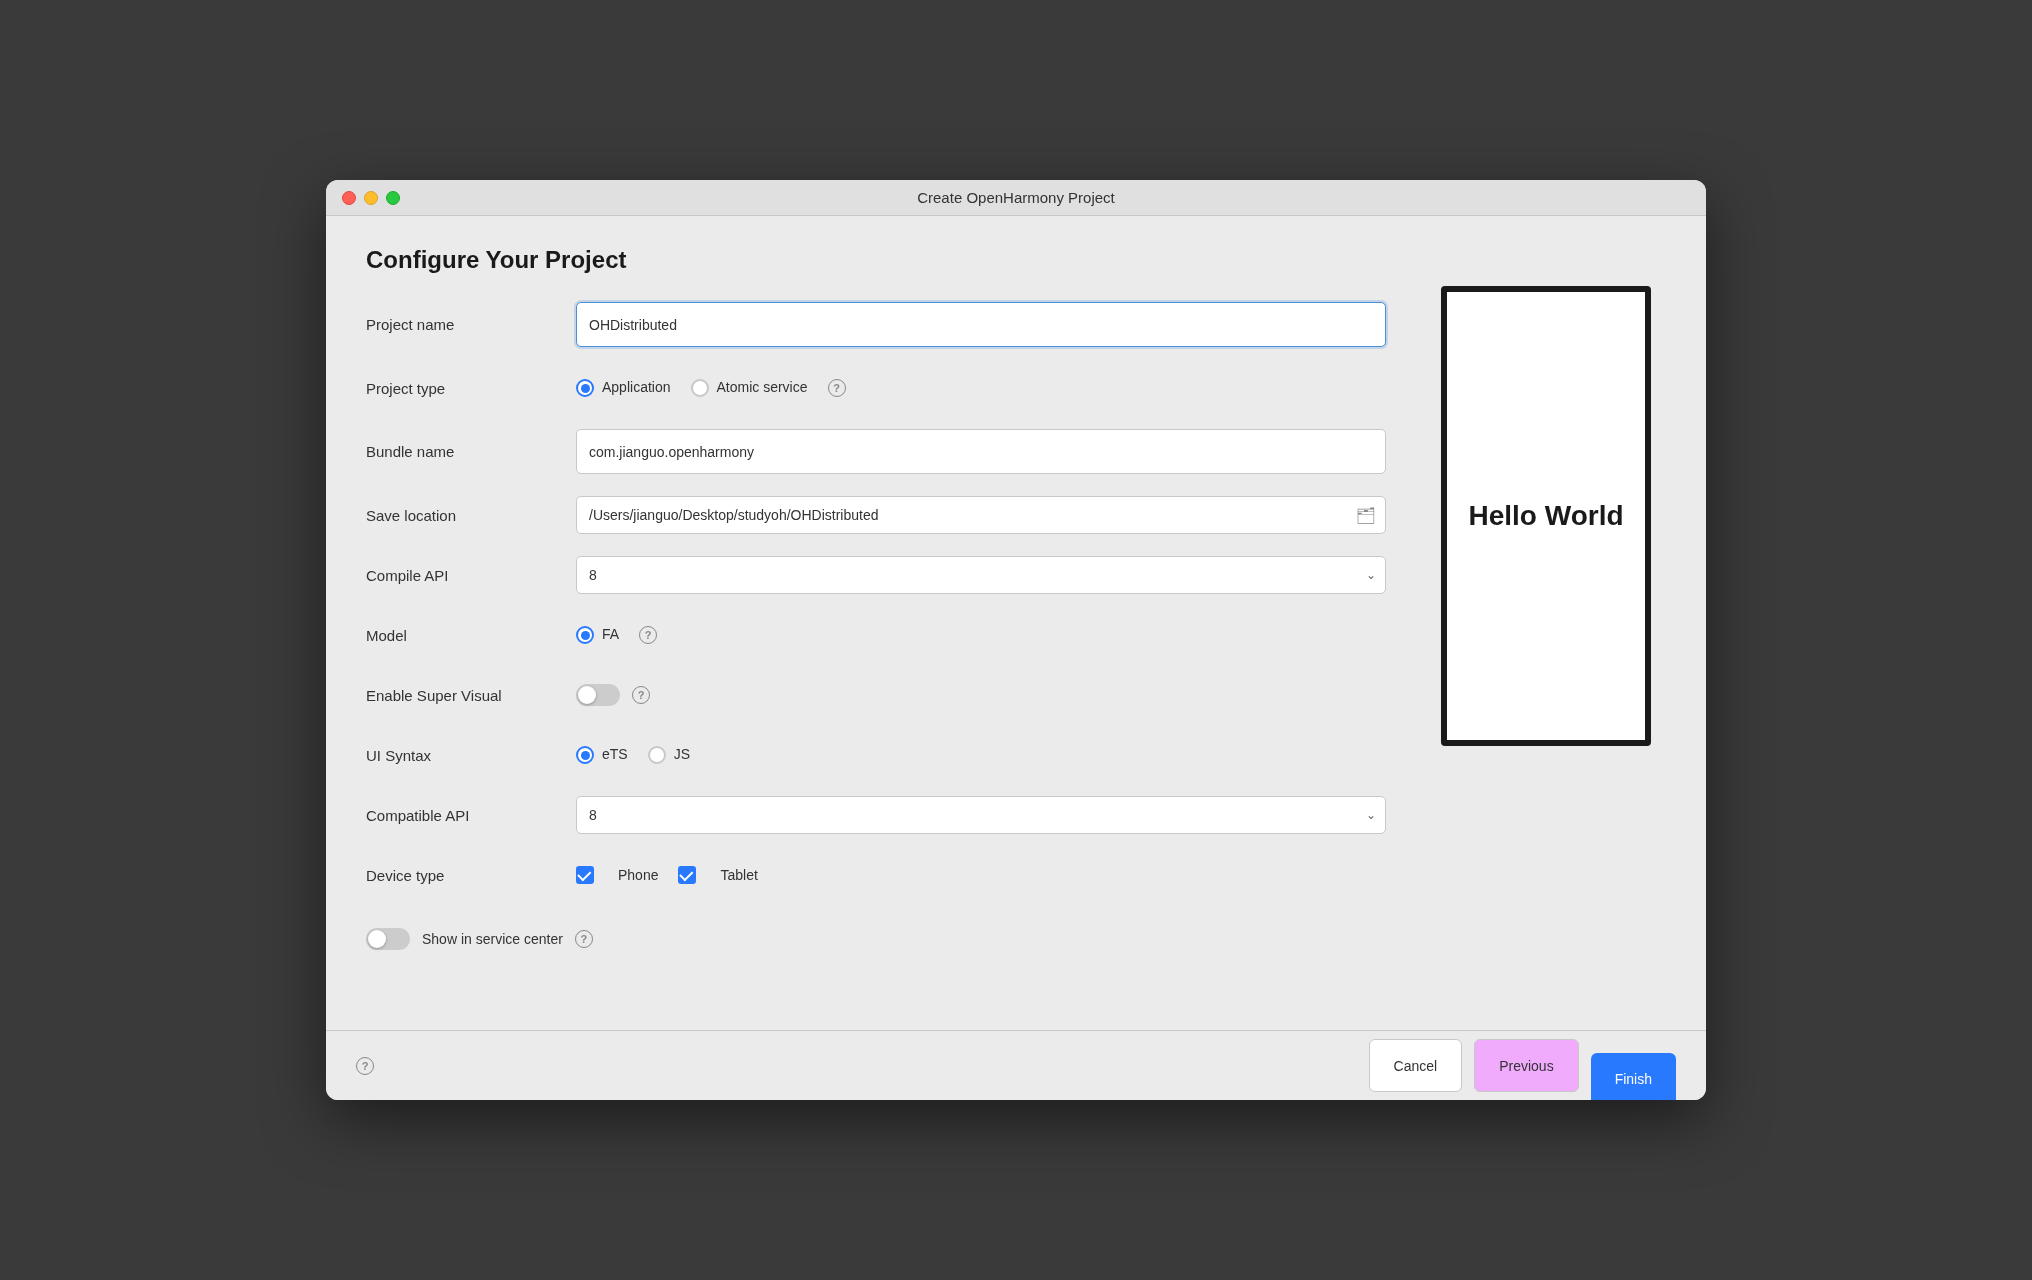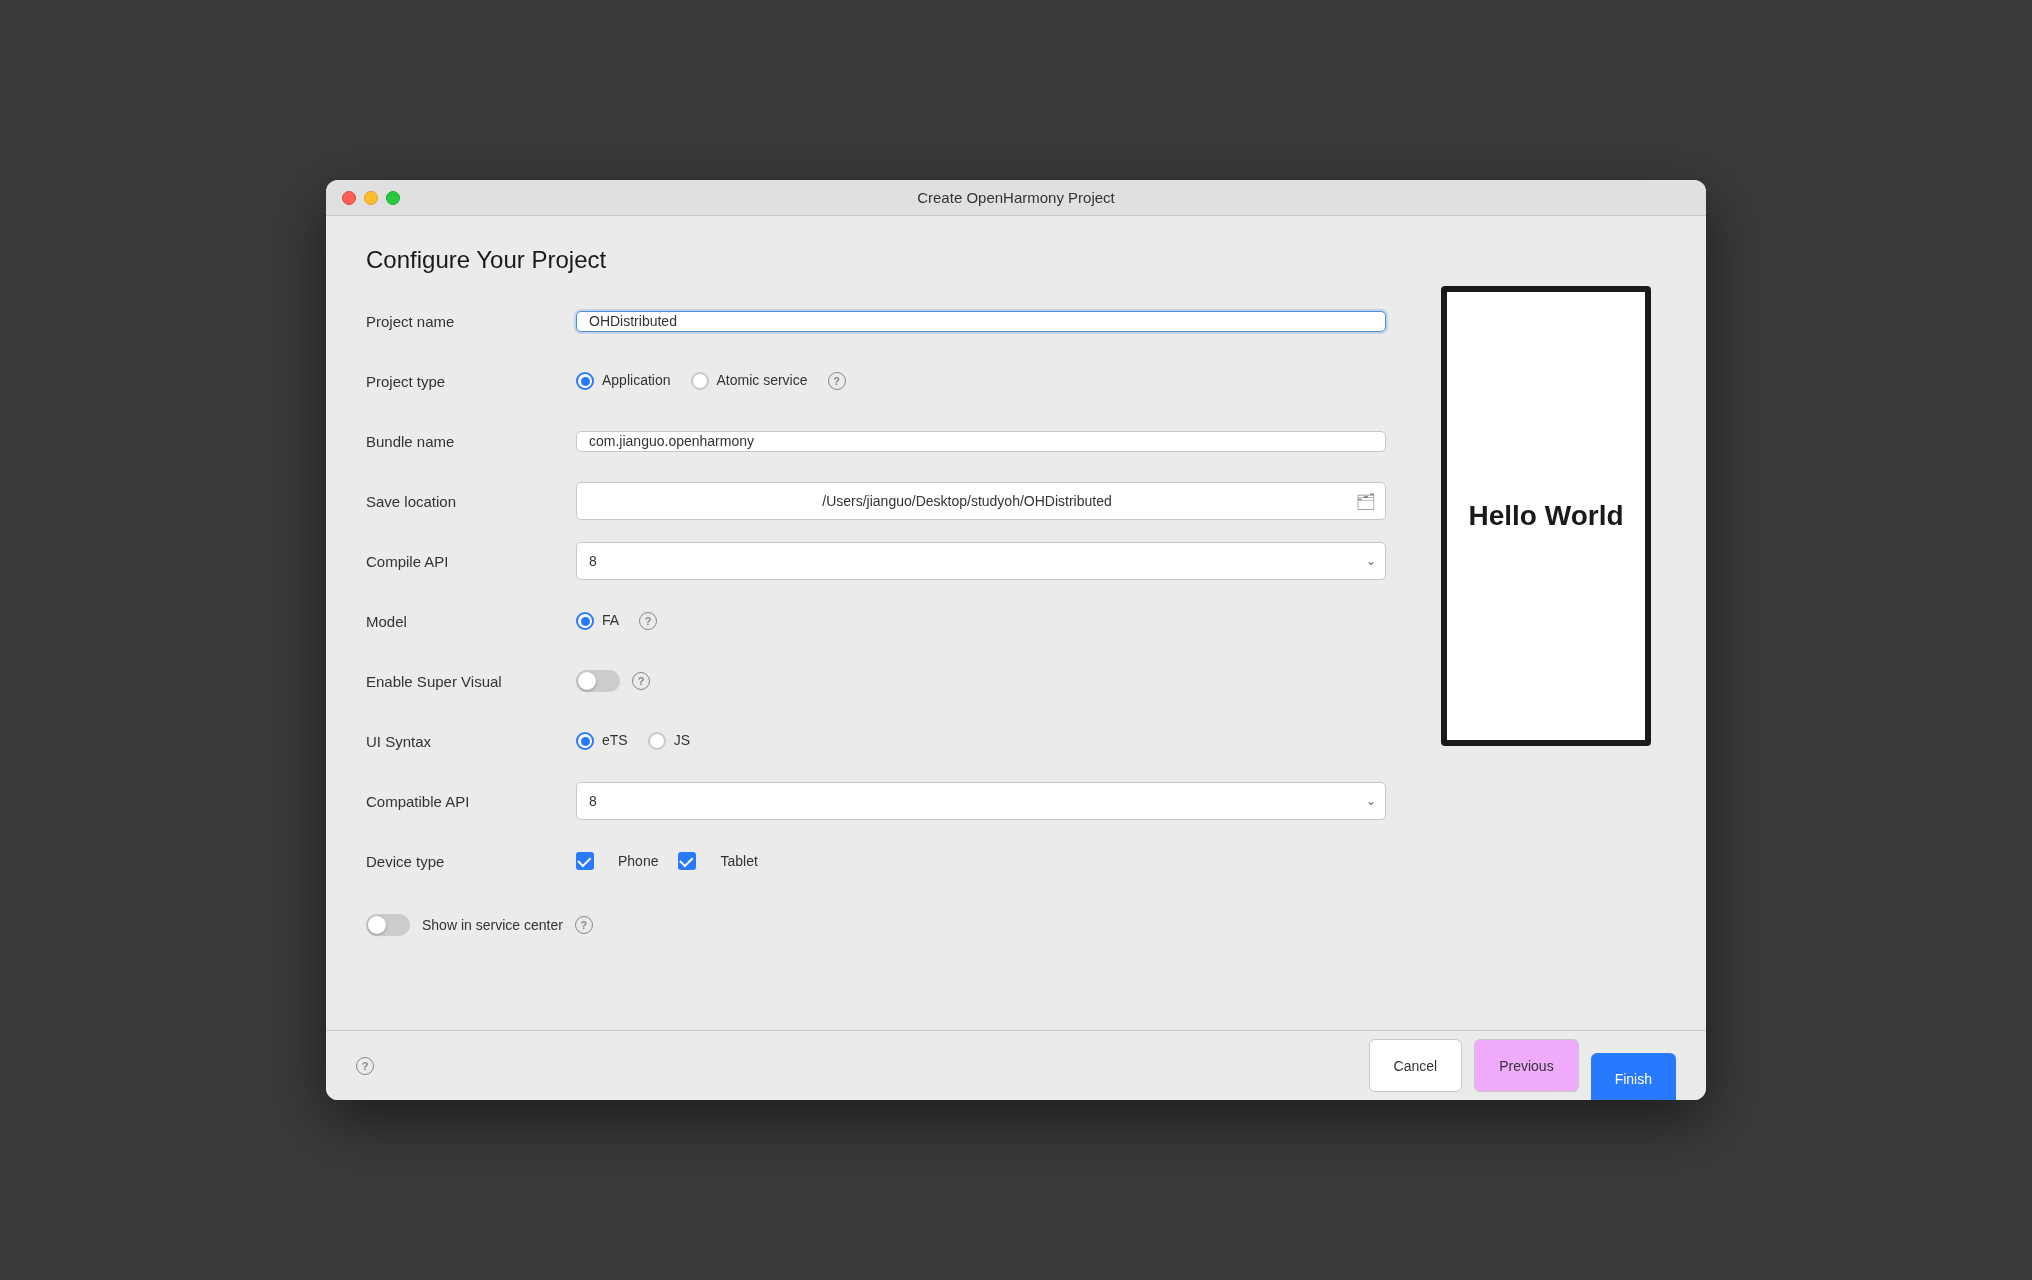--- a/index.html
+++ b/index.html
@@ -55,42 +55,42 @@
       display: flex;
       flex: 1;
       padding: 30px 40px;
       gap: 40px;
     }
     .form-area {
       flex: 1;
     }
     .page-title {
       font-size: 24px;
-      font-weight: 400;
+      font-weight: 700;
       color: #1a1a1a;
       margin-bottom: 28px;
     }
     .form-row {
       display: flex;
       align-items: center;
       margin-bottom: 22px;
       min-height: 38px;
     }
     .form-label {
       width: 210px;
       font-size: 15px;
       color: #333;
       flex-shrink: 0;
     }
     .form-control {
       flex: 1;
     }
     .text-input {
       width: 100%;
-      height: 21px;
+      height: 45px;
       border: 1px solid #c8c8c8;
       border-radius: 5px;
       padding: 0 12px;
       font-size: 14px;
       color: #333;
       background: #fff;
       outline: none;
     }
     .text-input-focused {
       border-color: #4a90d9;
@@ -103,21 +103,20 @@
     .path-input {
       width: 100%;
       height: 38px;
       border: 1px solid #c8c8c8;
       border-radius: 5px;
       padding: 0 40px 0 12px;
       font-size: 14px;
       color: #333;
       background: #fff;
       outline: none;
-      text-align: center;
     }
     .path-input-icon {
       position: absolute;
       right: 10px;
       top: 50%;
       transform: translateY(-50%);
       color: #888;
       font-size: 16px;
       cursor: pointer;
     }

